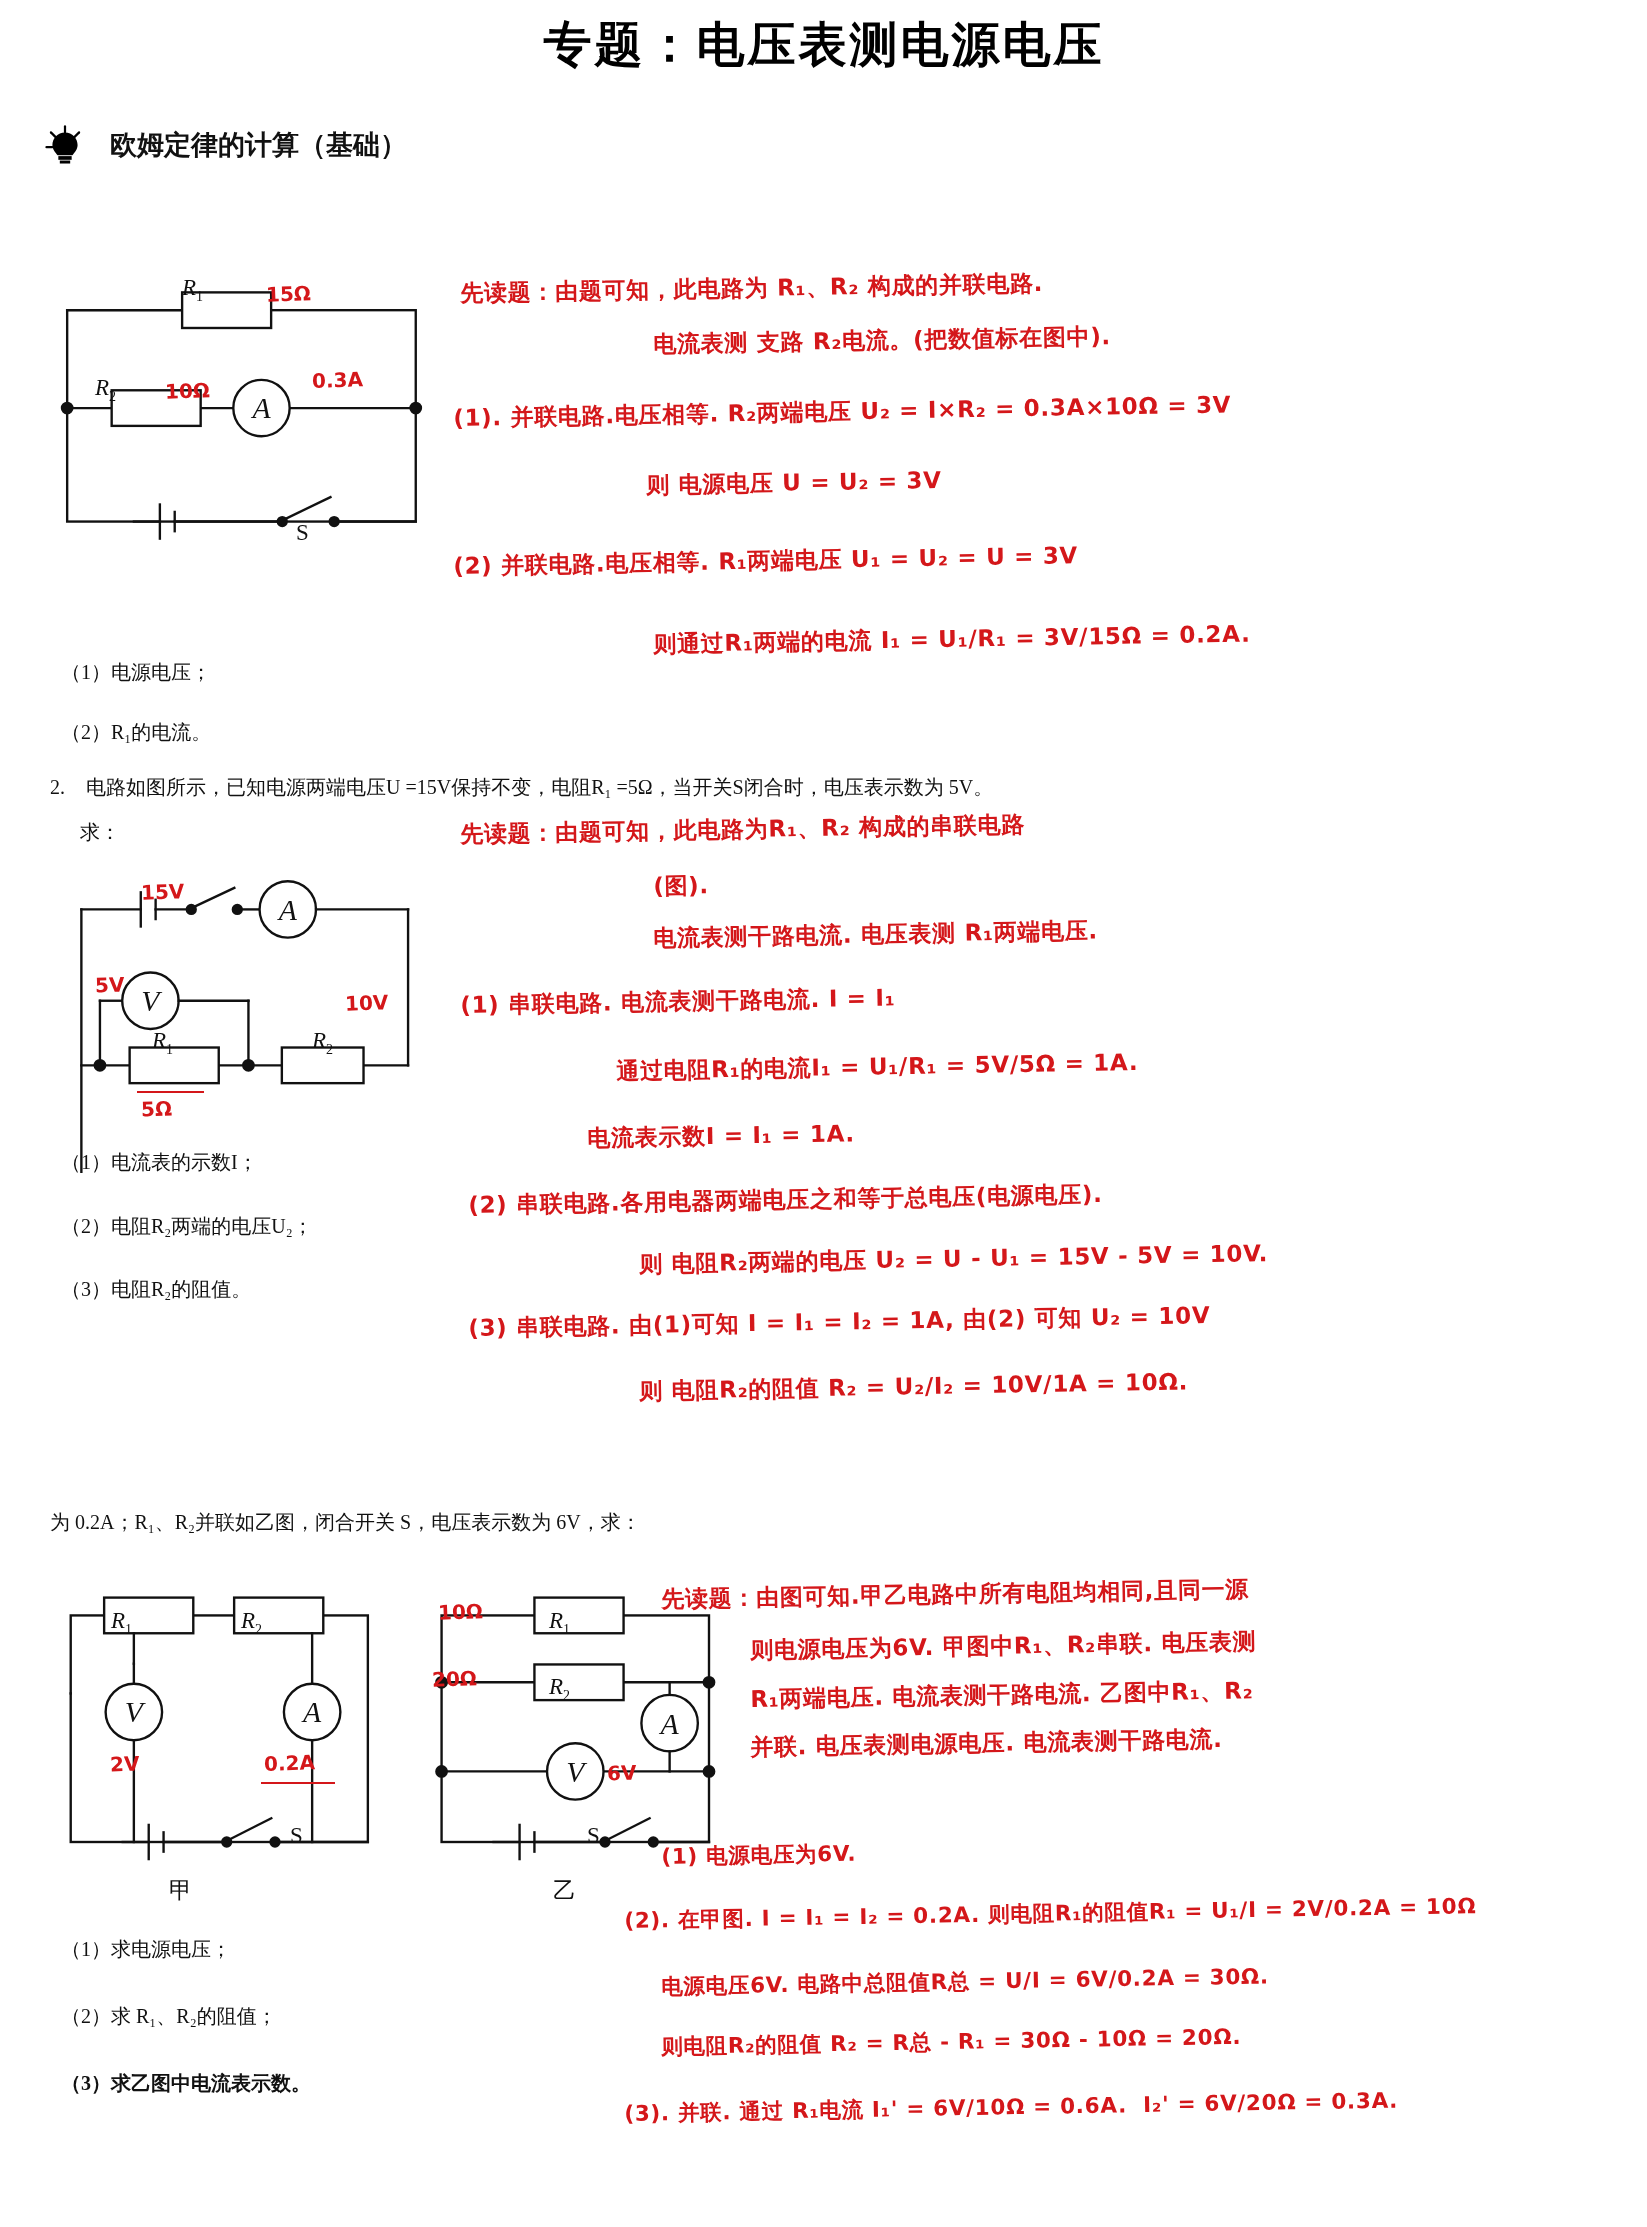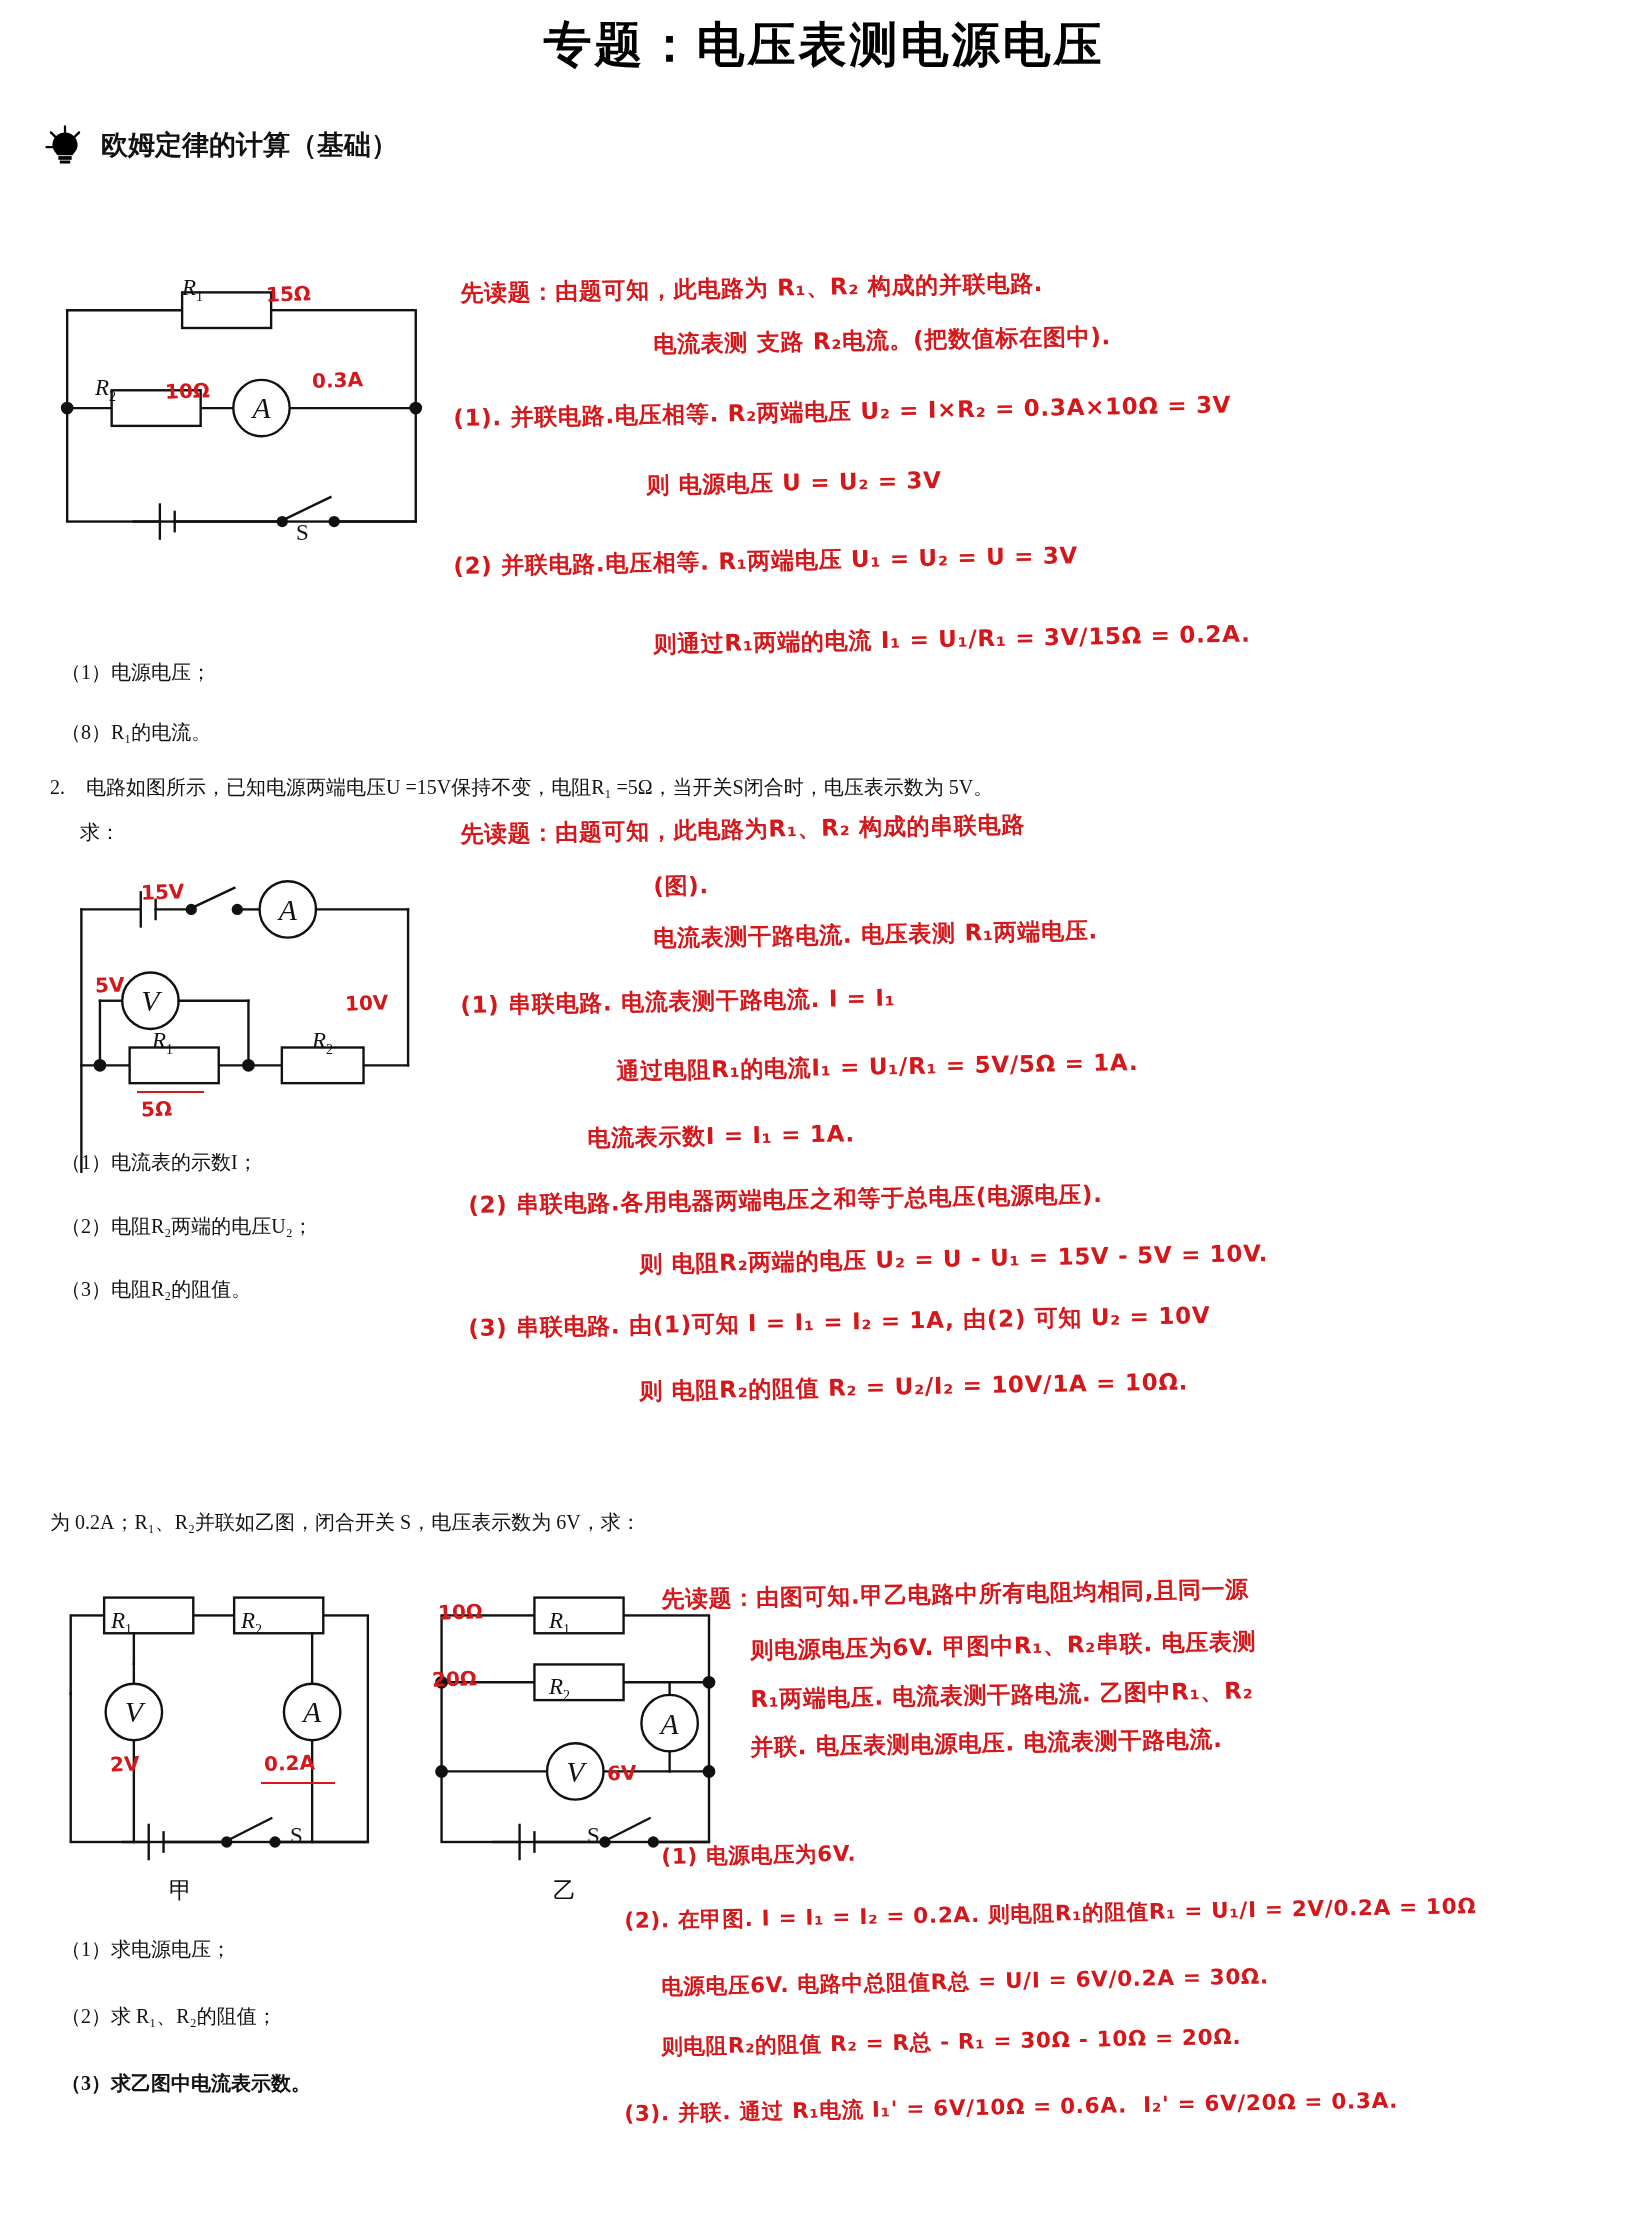--- a/index.html
+++ b/index.html
@@ -28,21 +28,21 @@
     letter-spacing:3px;
     color:#000;
   }
 
   
   .section-head{
     position:absolute;
     left:45px; top:125px;
     display:flex;
     align-items:center;
-    gap:16px;
+    gap:25px;
     font-family:Liberation Mono, monospace;
     font-weight:bold;
     font-size:27px;
     text-align:center;
   }
   .bulb{
     display:inline-block;
     width:40px;height:40px;
     position:relative;
   }
@@ -164,21 +164,21 @@
   <div class="hlbl" style="left:266px; top:282px;">15Ω</div>
   <div class="lbl" style="left:95px; top:375px; font-size:23px;">R<span class="s">2</span></div>
   <div class="hlbl" style="left:165px; top:379px;">10Ω</div>
   <div class="hlbl" style="left:312px; top:368px;">0.3A</div>
   <div class="lbl" style="left:296px; top:520px; font-size:23px; font-style:normal;">S</div>
 
   <div class="ask" style="left:61px; top:653px;">
     <span>（1）电源电压；</span>
   </div>
   <div class="ask" style="left:61px; top:713px;">
-    <span>（8）R₁的电流。</span>
+    <span>（2）R₁的电流。</span>
   </div>
 
   <div class="hw" style="left:460px; top:276px;">先读题：由题可知，此电路为 R₁、R₂ 构成的并联电路.</div>
   <div class="hw" style="left:653px; top:327px;">电流表测 支路 R₂电流。(把数值标在图中).</div>
   <div class="hw" style="left:453px; top:401px;">(1). 并联电路.电压相等. R₂两端电压 U₂ = I×R₂ = 0.3A×10Ω = 3V</div>
   <div class="hw" style="left:646px; top:468px;">则 电源电压 U = U₂ = 3V</div>
   <div class="hw" style="left:453px; top:549px;">(2) 并联电路.电压相等. R₁两端电压 U₁ = U₂ = U = 3V</div>
   <div class="hw" style="left:653px; top:627px;">则通过R₁两端的电流 I₁ = U₁/R₁ = 3V/15Ω = 0.2A.</div>
 
   <div class="q" style="left:50px; top:772px; width:1129px;">

